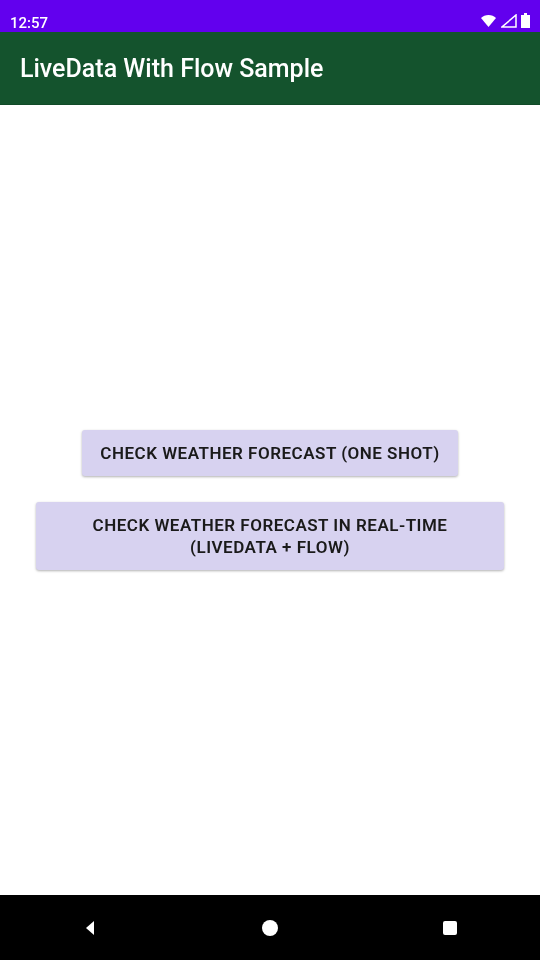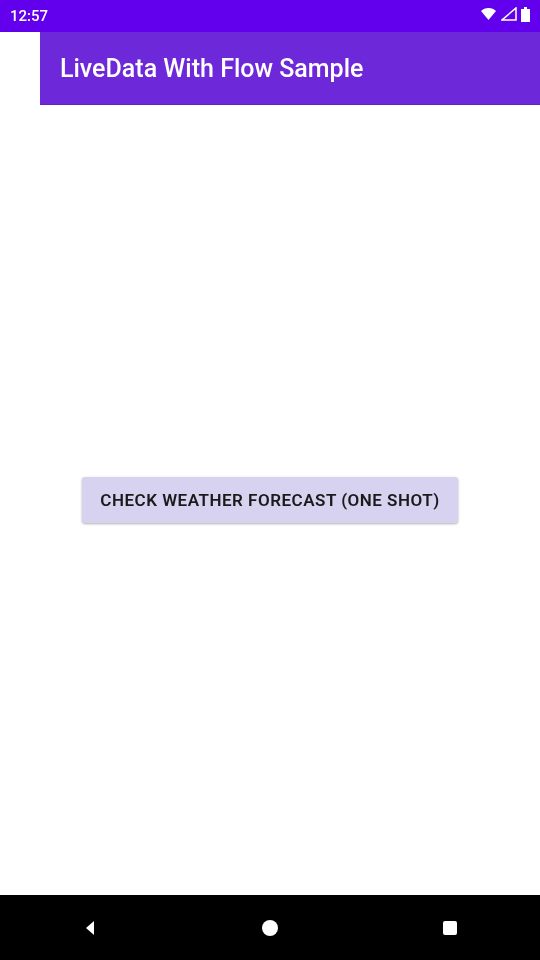--- a/index.html
+++ b/index.html
@@ -14,38 +14,37 @@
       font-family: Roboto, Arial, sans-serif;
       overflow: hidden;
       position: relative;
     }
     .status-bar {
       height: 32px;
       background: #6200EE;
       color: #ffffff;
       display: flex;
       justify-content: space-between;
-      align-items: center;
+      align-items: flex-end;
       padding: 0 10px;
       font-size: 15px;
       font-weight: 500;
     }
     .status-bar .status-icons {
       display: flex;
       align-items: center;
       gap: 4px;
     }
     .app-bar {
       height: 73px;
-      background: #6d28d9;
+      background: #14532d;
       display: flex;
       align-items: center;
       padding: 0 20px;
       border-bottom: 1px solid rgba(0,0,0,0.1);
-      margin-left: 40px;
     }
     .app-bar-title {
       color: #ffffff;
       font-size: 25px;
       font-weight: 500;
     }
     .content {
       position: absolute;
       top: 105px;
       bottom: 65px;
@@ -123,20 +122,21 @@
     </span>
   </div>
 </div>
 
 <div class="app-bar">
   <div class="app-bar-title">LiveData With Flow Sample</div>
 </div>
 
 <div class="content">
   <button class="material-btn">CHECK WEATHER FORECAST (ONE SHOT)</button>
+  <button class="material-btn btn-wide">CHECK WEATHER FORECAST IN REAL-TIME (LIVEDATA + FLOW)</button>
 </div>
 
 <div class="nav-bar">
   <button class="nav-btn">
     <svg width="20" height="20" viewBox="0 0 20 20">
         <path d="M14 3 L6 10 L14 17 Z" fill="#ffffff"></path>
       </svg>
   </button>
   <button class="nav-btn">
     <svg width="20" height="20" viewBox="0 0 20 20">

